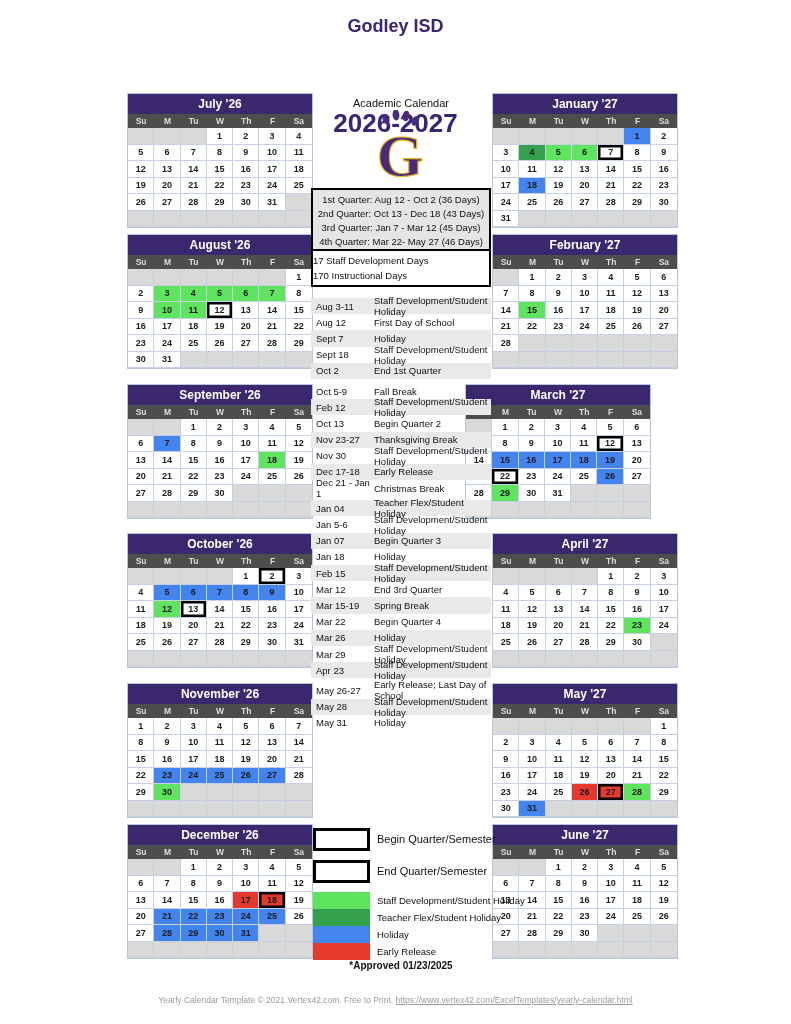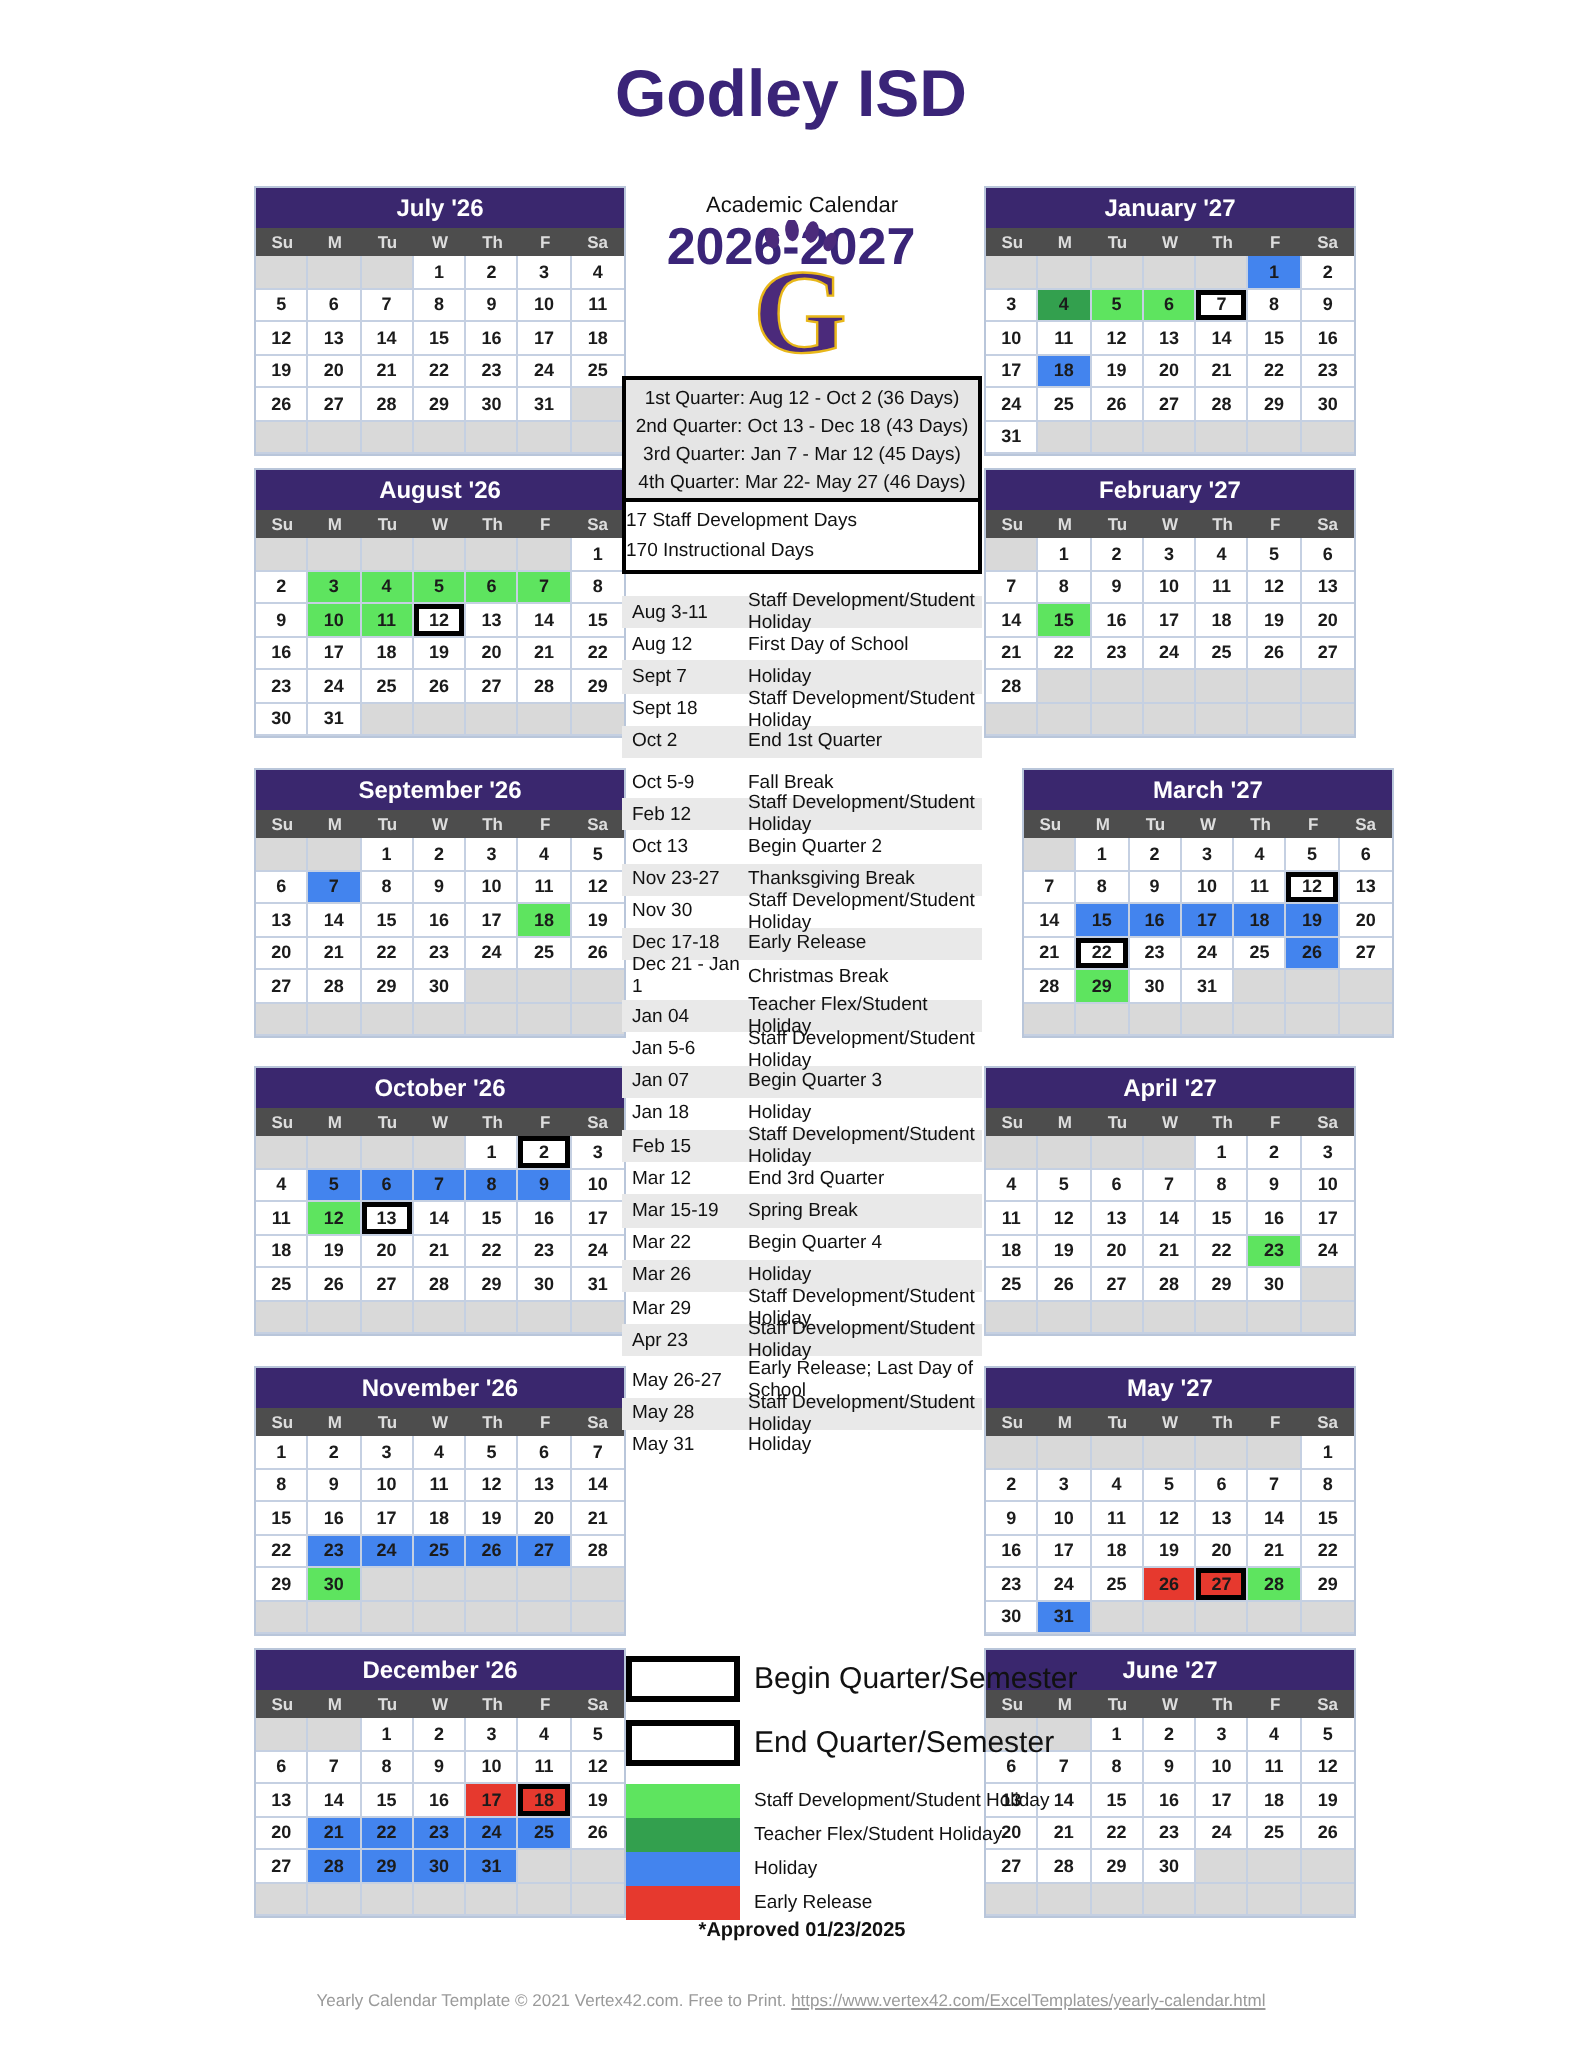--- a/index.html
+++ b/index.html
@@ -1,19 +1,19 @@
 <!DOCTYPE html>
 <html><head>
 <meta charset="utf-8">
 <style>
   html,body{margin:0;padding:0;background:#fff;}
   .page{position:relative;width:791px;height:1024px;background:#fff;margin:0 auto;
         font-family:"Liberation Sans",sans-serif;overflow:hidden;}
   .page-title{position:absolute;left:0;right:0;text-align:center;font-weight:bold;color:#3a2478;}
-  .t1{top:28px;font-size:33px;}
+  .t1{top:16px;font-size:18px;}
   .t2{top:64px;font-size:26px;margin-top:44px;}
 
   
   .cal{position:absolute;width:186px;border:1px solid #b9c6da;box-sizing:border-box;background:#fca5a5;}
   .cal-title{height:20px;line-height:20px;background:#3a276e;color:#fff;font-size:12px;font-weight:bold;text-align:center;}
   .cal-dayhdr{display:grid;grid-template-columns:repeat(7,1fr);height:14px;background:#4d4d4d;}
   .cal-dayhdr span{color:#ddd;font-size:8.5px;font-weight:bold;text-align:center;line-height:14px;}
   .cal-grid{display:grid;grid-template-columns:repeat(7,1fr);grid-auto-rows:16.5px;}
   .c{border-right:1px solid #c5d0e2;border-bottom:1px solid #c5d0e2;box-sizing:border-box;
      font-size:9px;font-weight:bold;color:#1b1b1b;display:flex;align-items:center;justify-content:center;background:#fff;}
@@ -35,21 +35,21 @@
   .sbox div{font-size:9.5px;color:#111;text-align:left;line-height:15px;}
   .events{position:absolute;top:298px;left:0;right:0;}
   .ev{display:flex;align-items:center;height:16.2px;font-size:9.5px;color:#111;}
   .ev.alt{background:#e9e9e9;}
   .ev.gap{margin-top:4px;}
   .ev .d{width:58px;flex-shrink:0;padding-left:5px;}
   .ev .x{flex:1;}
 
   
   .lg-box{position:absolute;left:2px;width:57px;height:23px;border:3px solid #000;background:#fff;box-sizing:border-box;}
-  .lg-lab{position:absolute;left:66px;font-size:15px;color:#111;line-height:23px;white-space:nowrap;}
+  .lg-lab{position:absolute;left:66px;font-size:11px;color:#111;line-height:23px;white-space:nowrap;}
   .lg-color{position:absolute;left:2px;width:57px;height:17px;}
   .lg-clab{position:absolute;left:66px;font-size:9.5px;color:#111;line-height:17px;white-space:nowrap;}
   .approved{position:absolute;top:960px;left:0;right:0;text-align:center;font-size:10px;font-weight:bold;color:#111;}
 
   .footer{position:absolute;top:995px;left:0;right:0;text-align:center;font-size:8.5px;color:#9a9a9a;}
   .footer a{color:#9a9a9a;}
 </style>
 </head>
 <body>
 
@@ -500,21 +500,21 @@
           <div class="c empty"></div>
           <div class="c empty"></div>
           <div class="c empty"></div>
           <div class="c empty"></div>
           <div class="c empty"></div>
           <div class="c empty"></div>
           <div class="c empty"></div>
           <div class="c empty"></div>
         </div>
       </div>
-      <div class="cal" style="left: 511px; top: 384px;">
+      <div class="cal" style="left: 465px; top: 384px;">
         <div class="cal-title">March '27</div>
         <div class="cal-dayhdr">
           <span>Su</span>
           <span>M</span>
           <span>Tu</span>
           <span>W</span>
           <span>Th</span>
           <span>F</span>
           <span>Sa</span>
         </div>

